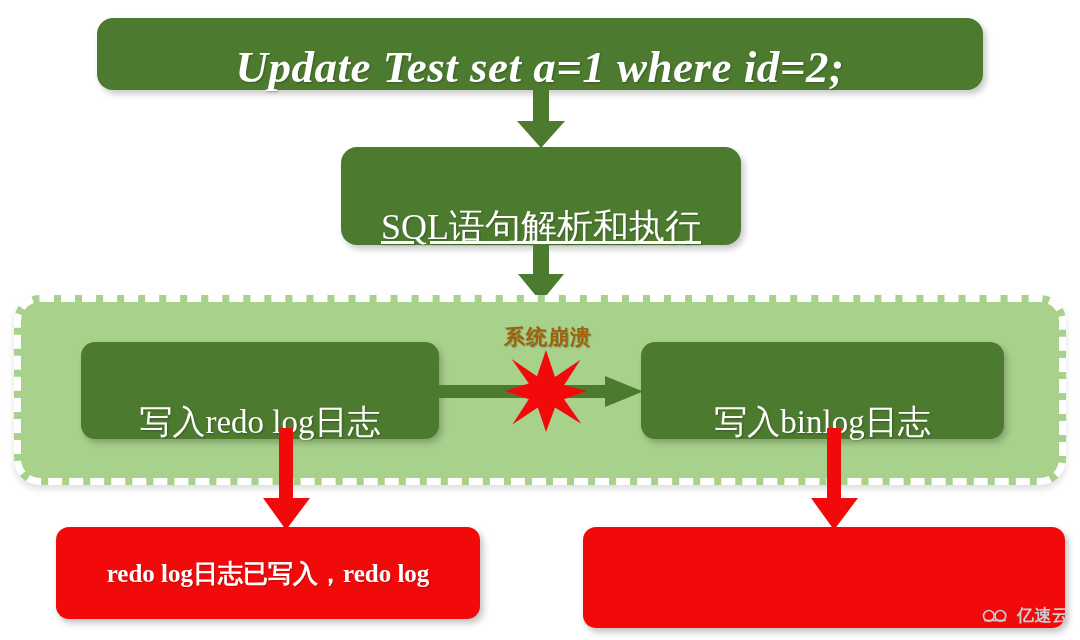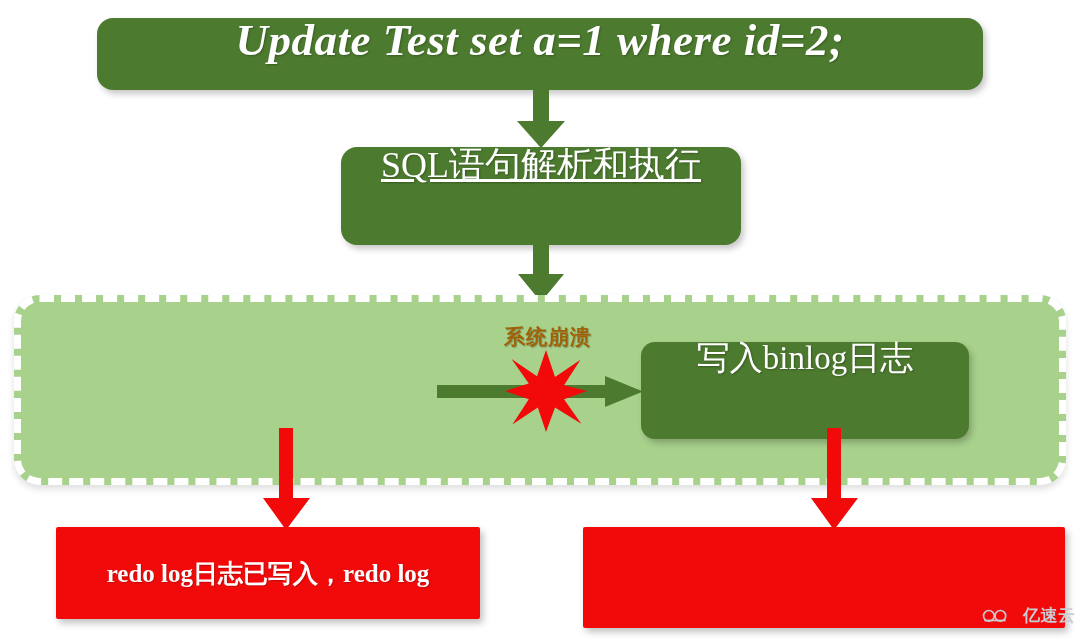--- a/index.html
+++ b/index.html
@@ -20,21 +20,21 @@
     background: #ffffff;
   }
 
   
   .green-box {
     position: absolute;
     background: #4C7A2E;
     border-radius: 14px;
     box-shadow: 3px 4px 6px rgba(0,0,0,0.22);
     display: flex;
-    align-items: flex-start;
+    align-items: flex-end;
     justify-content: center;
     text-align: center;
     color: #FFFFFF;
     box-sizing: border-box;
   }
 
   #title-box {
     left: 97px;
     top: 18px;
     width: 886px;
@@ -68,21 +68,21 @@
 
   #redo-box {
     left: 81px;
     top: 342px;
     width: 358px;
     height: 97px;
   }
   #binlog-box {
     left: 641px;
     top: 342px;
-    width: 328px;
+    width: 363px;
     height: 97px;
   }
   #redo-box .label, #binlog-box .label {
     font-size: 33px;
     line-height: 1;
     white-space: nowrap;
     text-shadow: 1px 1px 2px rgba(0,0,0,0.25);
   }
 
   
@@ -125,21 +125,21 @@
     left: 505px;
     top: 350px;
     width: 82px;
     height: 82px;
   }
 
   
   .red-box {
     position: absolute;
     background: #F20A0A;
-    border-radius: 2px;
+    border-radius: 13px;
     box-shadow: 3px 4px 7px rgba(0,0,0,0.25);
     display: flex;
     align-items: center;
     justify-content: center;
     text-align: center;
     color: #FFFFFF;
     box-sizing: border-box;
     padding: 2px 8px;
   }
   .red-box .label {
@@ -161,21 +161,21 @@
     height: 101px;
   }
 
   
   #watermark {
     position: absolute;
     left: 982px;
     top: 604px;
     display: flex;
     align-items: center;
-    gap: 15px;
+    gap: 9px;
     color: #C9CCD1;
     font-family: Liberation Mono, monospace;
     font-size: 17px;
     font-weight: bold;
   }
   #watermark .wm-text { letter-spacing: 0.5px; }
 </style>
 </head>
 <body>
 
@@ -194,20 +194,23 @@
     <span class="label">SQL语句解析和执行</span>
   </div>
 
   <svg class="arrow-svg" style="left:505px; top:244px;" width="72" height="60" viewBox="0 0 72 60">
     <rect x="28" y="0" width="16" height="32" fill="#4C7A2E"></rect>
     <polygon points="13,30 59,30 36,58" fill="#4C7A2E"></polygon>
   </svg>
 
   <div id="log-group"></div>
 
+  <div class="green-box" id="redo-box">
+    <span class="label">写入redo log日志</span>
+  </div>
 
   <svg class="arrow-svg" style="left:437px; top:373px;" width="208" height="36" viewBox="0 0 208 36">
     <rect x="0" y="12" width="172" height="13" fill="#4C7A2E"></rect>
     <polygon points="168,3 168,34 206,18.5" fill="#4C7A2E"></polygon>
   </svg>
 
   <div id="crash-label">系统崩溃</div>
 
   <svg id="crash-star" viewBox="0 0 100 100">
     <polygon fill="#F20A0A" points="50,0 61,33 92,12 72,43 100,50 72,60 93,90 61,70 50,100 40,70 9,91 29,60 0,50 29,41 8,11 39,32"></polygon>

